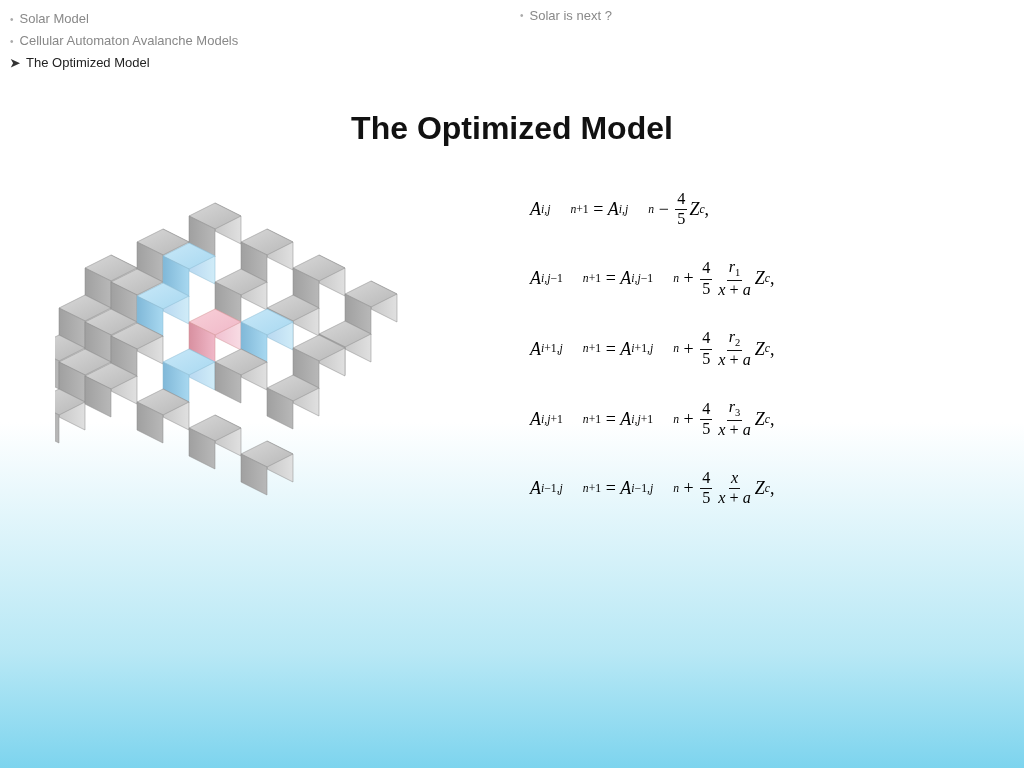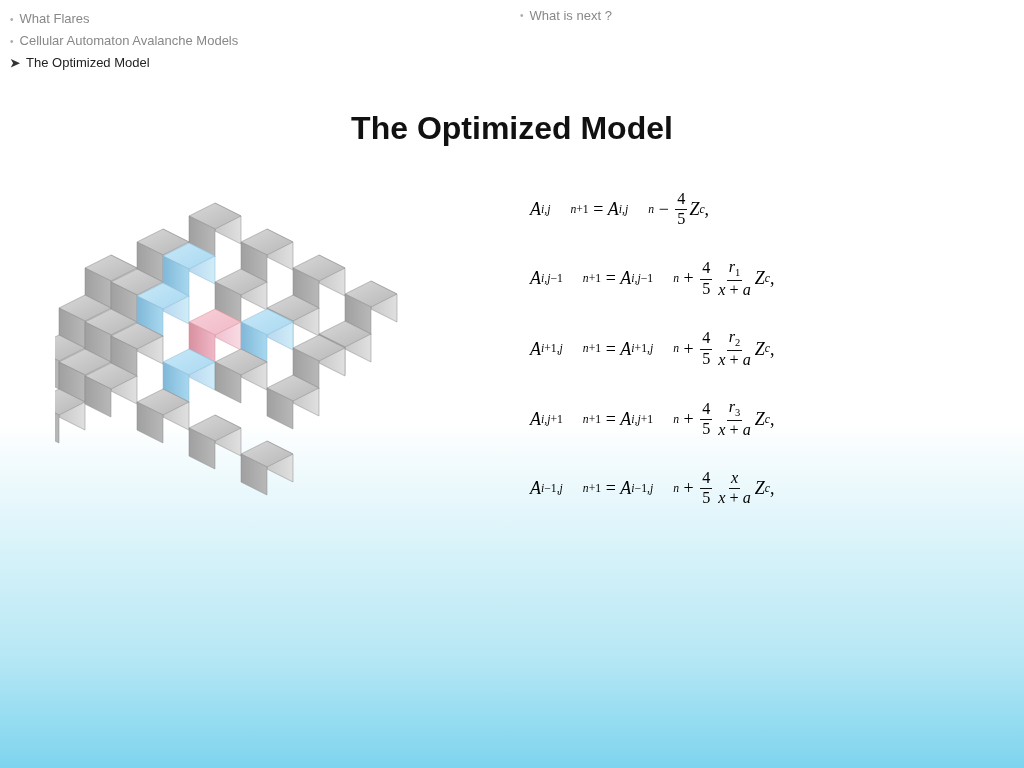--- a/index.html
+++ b/index.html
@@ -127,35 +127,35 @@
       font-size: 0.9em;
       line-height: 1.2;
     }
   </style>
 </head>
 <body>
 
 <ul class="nav-list">
   <li>
     <span class="nav-bullet">•</span>
-    <span>What Flares</span>
+    <span>Solar Model</span>
   </li>
   <li>
     <span class="nav-bullet">•</span>
     <span>Cellular Automaton Avalanche Models</span>
   </li>
   <li class="active">
     <span class="nav-arrow">➤</span>
     <span>The Optimized Model</span>
   </li>
 </ul>
 
 <div class="nav-right">
   <span class="bullet">•</span>
-  <span>What is next ?</span>
+  <span>Solar is next ?</span>
 </div>
 
 <h1 class="main-title">The Optimized Model</h1>
 
 <div class="cubes-container">
   <svg class="cubes-svg" viewBox="0 0 460 320" xmlns="http://www.w3.org/2000/svg">
     <defs>
 
       <linearGradient id="grayTop" x1="0%" y1="0%" x2="100%" y2="100%">
         <stop offset="0%" style="stop-color:#d8d8d8"></stop>

